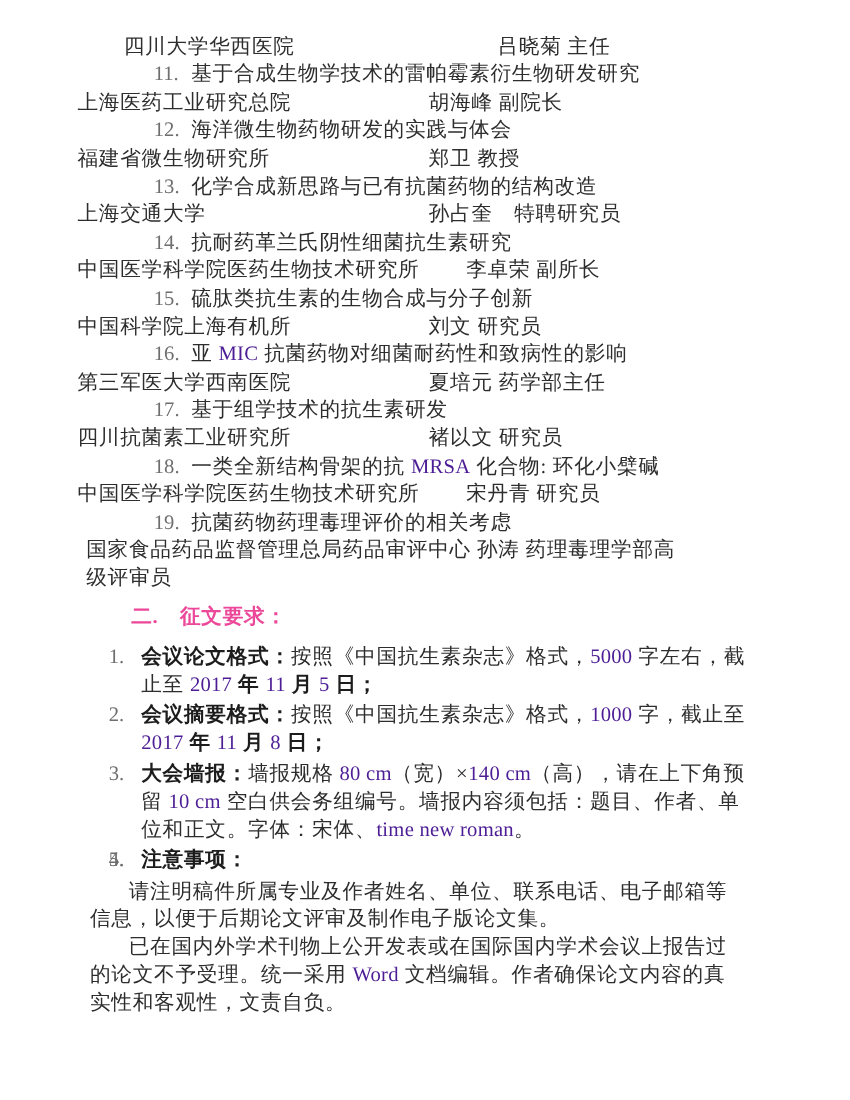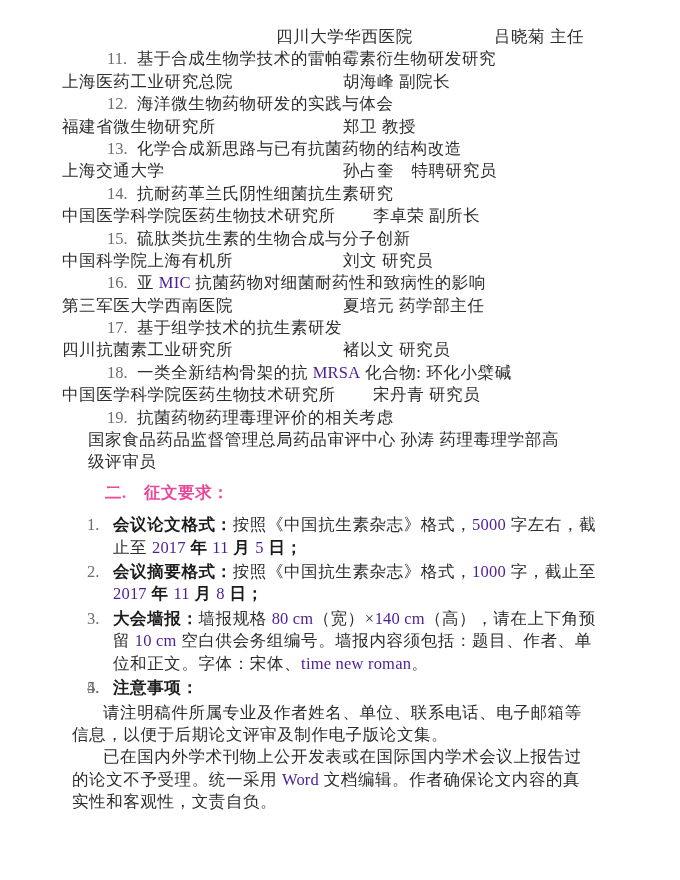--- a/index.html
+++ b/index.html
@@ -4,31 +4,31 @@
 <style>
   html,body { margin:0; padding:0; }
   body {
     width:680px; height:880px; background:#ffffff; overflow:hidden;
     font-family:"Liberation Serif","DejaVu Serif",serif;
     font-size:16.5px; letter-spacing:0.6px; color:#2d2d2d;
     padding-top:26px; box-sizing:border-box;
   }
   .line { line-height:22.4px; height:22.4px; white-space:nowrap; }
   
-  .co { padding-left:99px;text-align:center; }
+  .co { padding-left:99px; }
   .co .inst { min-width:299px; }
   
-  .tl { padding-left:107px; }
+  .tl { padding-left:107px;margin-left:16px; }
   .num { display:inline-block; width:30px; color:#6e6e6e; letter-spacing:0; }
   
   .il { padding-left:62px; }
   .inst { display:inline-block; min-width:281px; }
   .long .speaker { margin-left:30px; }
   
-  .flow { margin-left:88px; width:478px; line-height:22.4px; }
+  .flow { margin-left:69px; width:478px; line-height:22.4px; }
   
   .sec-heading {
     font-size:16.5px; font-weight:bold; color:#ec4899;
     margin:8px 0 10px 105px; line-height:22.4px;
   }
   
   .req { position:relative; padding-left:113px; width:484px; line-height:22.4px; margin:0 0 2px 0; }
   .rnum { position:absolute; left:87px; color:#6e6e6e; letter-spacing:0; }
   .req.tight { white-space:nowrap; width:auto; }
   .req.tight .rtext { font-size:15px; letter-spacing:0; }

